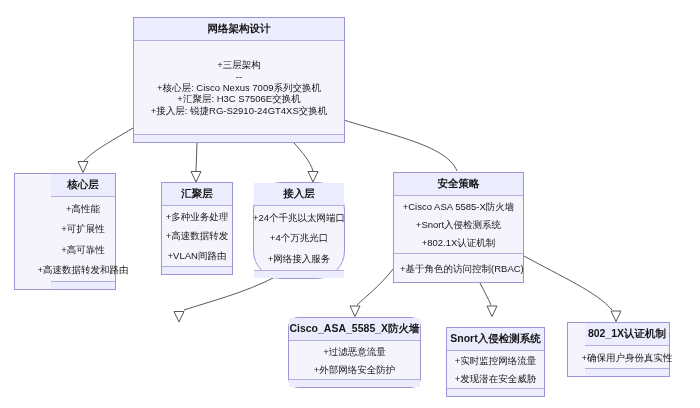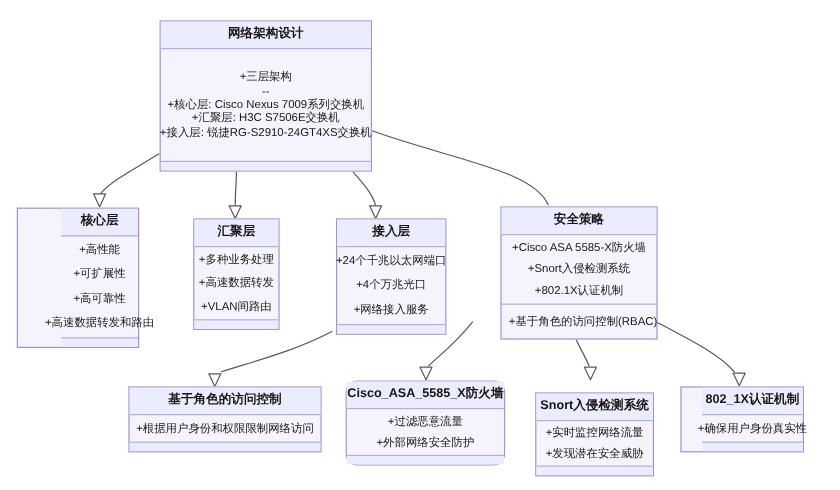--- a/index.html
+++ b/index.html
@@ -35,21 +35,21 @@
     <path d="M277,276 C245,293 208,302 184,310"></path>
     <polygon points="174,311.5 184,311.5 179,322"></polygon>
     <path d="M394,268 C378,288 365,297 357,305"></path>
     <polygon points="350,306 360,306 355,316.5"></polygon>
     <path d="M480,283 C484,291 488,298 491,305"></path>
     <polygon points="487,306 497,306 492,316.5"></polygon>
     <path d="M524,256 C562,277 597,292 612,310"></path>
     <polygon points="611,311 621,311 616,321.5"></polygon>
   </svg>
 
-  <div class="node" style="left:133px;top:17px;width:177px;height:126px;gap:17px;">
+  <div class="node" style="left:133px;top:17px;width:212px;height:126px;gap:17px;">
     <div class="node-title">网络架构设计</div>
     <div class="attrs">
       <div class="attr">+三层架构</div>
       <div class="attr">--</div>
       <div class="attr">+核心层: Cisco Nexus 7009系列交换机</div>
       <div class="attr">+汇聚层: H3C S7506E交换机</div>
       <div class="attr">+接入层: 锐捷RG-S2910-24GT4XS交换机</div>
     </div>
     <div class="strip"></div>
   </div>
@@ -68,49 +68,42 @@
   <div class="node" style="left:161px;top:182px;width:72px;height:93px;">
     <div class="node-title">汇聚层</div>
     <div class="attrs">
       <div class="attr">+多种业务处理</div>
       <div class="attr">+高速数据转发</div>
       <div class="attr">+VLAN间路由</div>
     </div>
     <div class="strip"></div>
   </div>
 
-  <div class="node" style="left:280px;top:182px;width:92px;height:97px;">
+  <div class="node" style="left:253px;top:182px;width:92px;height:97px;border-radius:28px;">
     <div class="node-title">接入层</div>
     <div class="attrs">
       <div class="attr">+24个千兆以太网端口</div>
       <div class="attr">+4个万兆光口</div>
       <div class="attr">+网络接入服务</div>
     </div>
     <div class="strip"></div>
   </div>
 
-  <div class="node" style="left:393px;top:172px;width:131px;height:111px;margin-left:24px;">
+  <div class="node" style="left:393px;top:172px;width:131px;height:111px;">
     <div class="node-title">安全策略</div>
     <div class="attrs">
       <div class="attr">+Cisco ASA 5585-X防火墙</div>
       <div class="attr">+Snort入侵检测系统</div>
       <div class="attr">+802.1X认证机制</div>
     </div>
     <div class="methods">
       <div class="attr">+基于角色的访问控制(RBAC)</div>
     </div>
   </div>
 
-  <div class="node" style="left:107px;top:322px;width:161px;height:55px;">
-    <div class="node-title">基于角色的访问控制</div>
-    <div class="attrs">
-      <div class="attr">+根据用户身份和权限限制网络访问</div>
-    </div>
-    <div class="strip"></div>
-  </div>
 
   <div class="node" style="left:288px;top:317px;width:133px;height:71px;border-radius:10px;">
     <div class="node-title">Cisco_ASA_5585_X防火墙</div>
     <div class="attrs">
       <div class="attr">+过滤恶意流量</div>
       <div class="attr">+外部网络安全防护</div>
     </div>
     <div class="strip"></div>
   </div>
 

